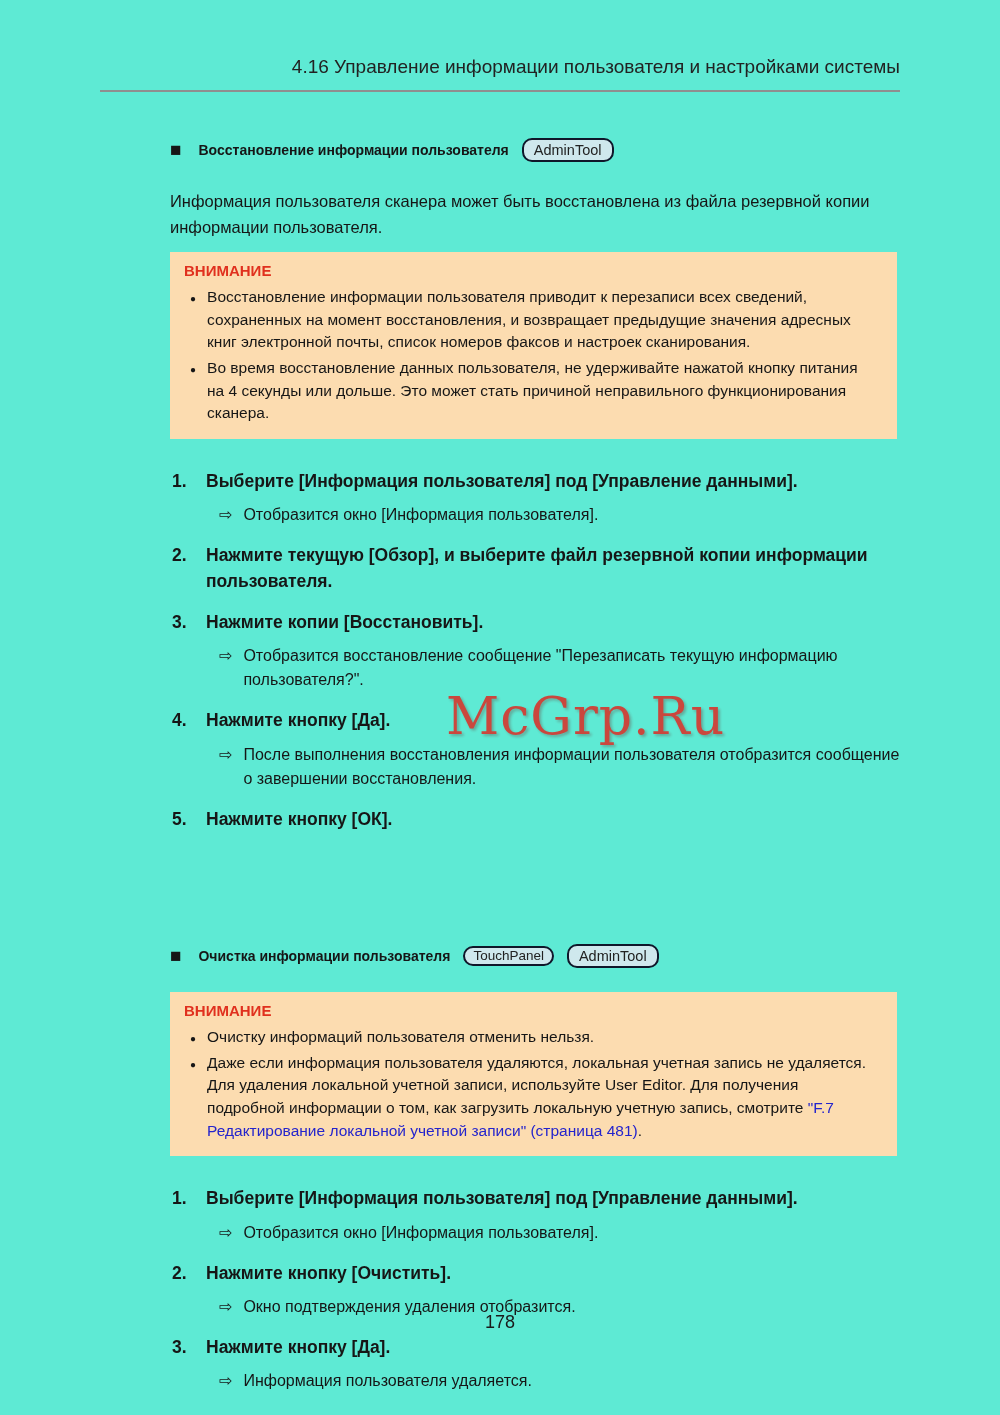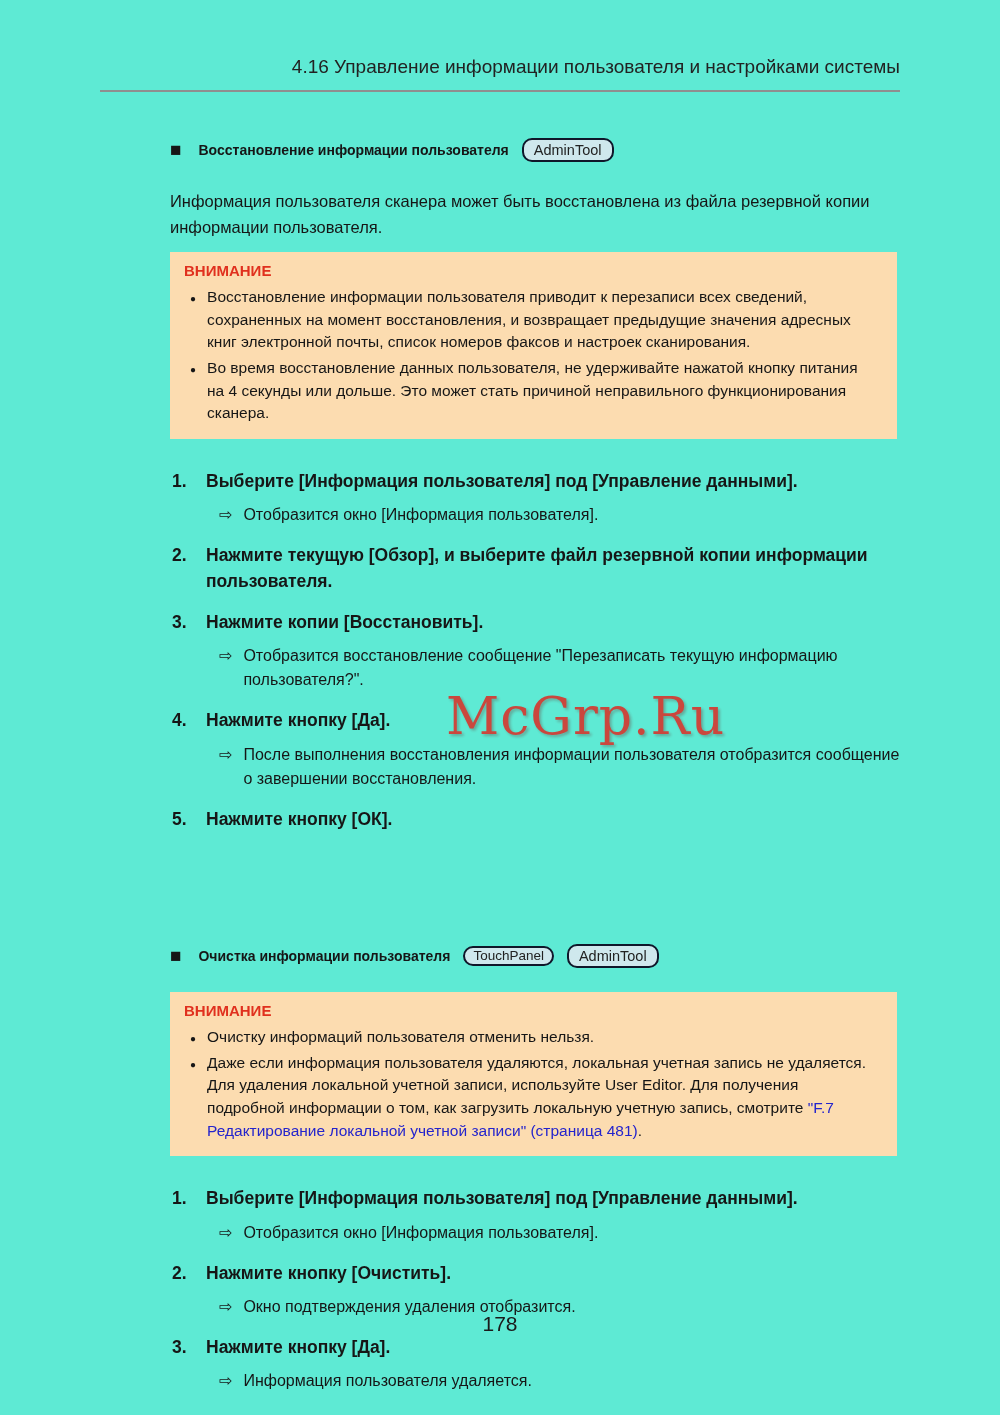--- a/index.html
+++ b/index.html
@@ -45,21 +45,21 @@
   .steps{margin-top:30px;}
   .step{margin:0 100px 16px 172px;}
   .step-head{display:flex;font-weight:bold;font-size:17.5px;line-height:1.45;}
   .step-num{width:34px;flex-shrink:0;}
   .step-sub{display:flex;margin:9px 0 3px 47px;font-size:16px;line-height:1.5;font-weight:normal;}
   .arrow-glyph{margin-right:11px;flex-shrink:0;font-size:16px;}
   .section-gap{height:50px;}
   a.doc-link{color:var(--link);text-decoration:none;cursor:pointer;}
   .page-number{
     position:absolute;top:1312px;left:0;right:0;text-align:center;
-    font-size:21px;color:#1a1a1a;
+    font-size:18px;color:#1a1a1a;
   }
   .watermark{
     position:absolute;top:686px;left:402px;
     font-family:"DejaVu Serif",serif;font-weight:normal;font-size:52px;
     color:var(--watermark);opacity:.92;letter-spacing:1px;
     text-shadow:2px 2px 3px rgba(110,0,0,.30);
     pointer-events:none;
     margin-left:44px;
   }
 </style>

